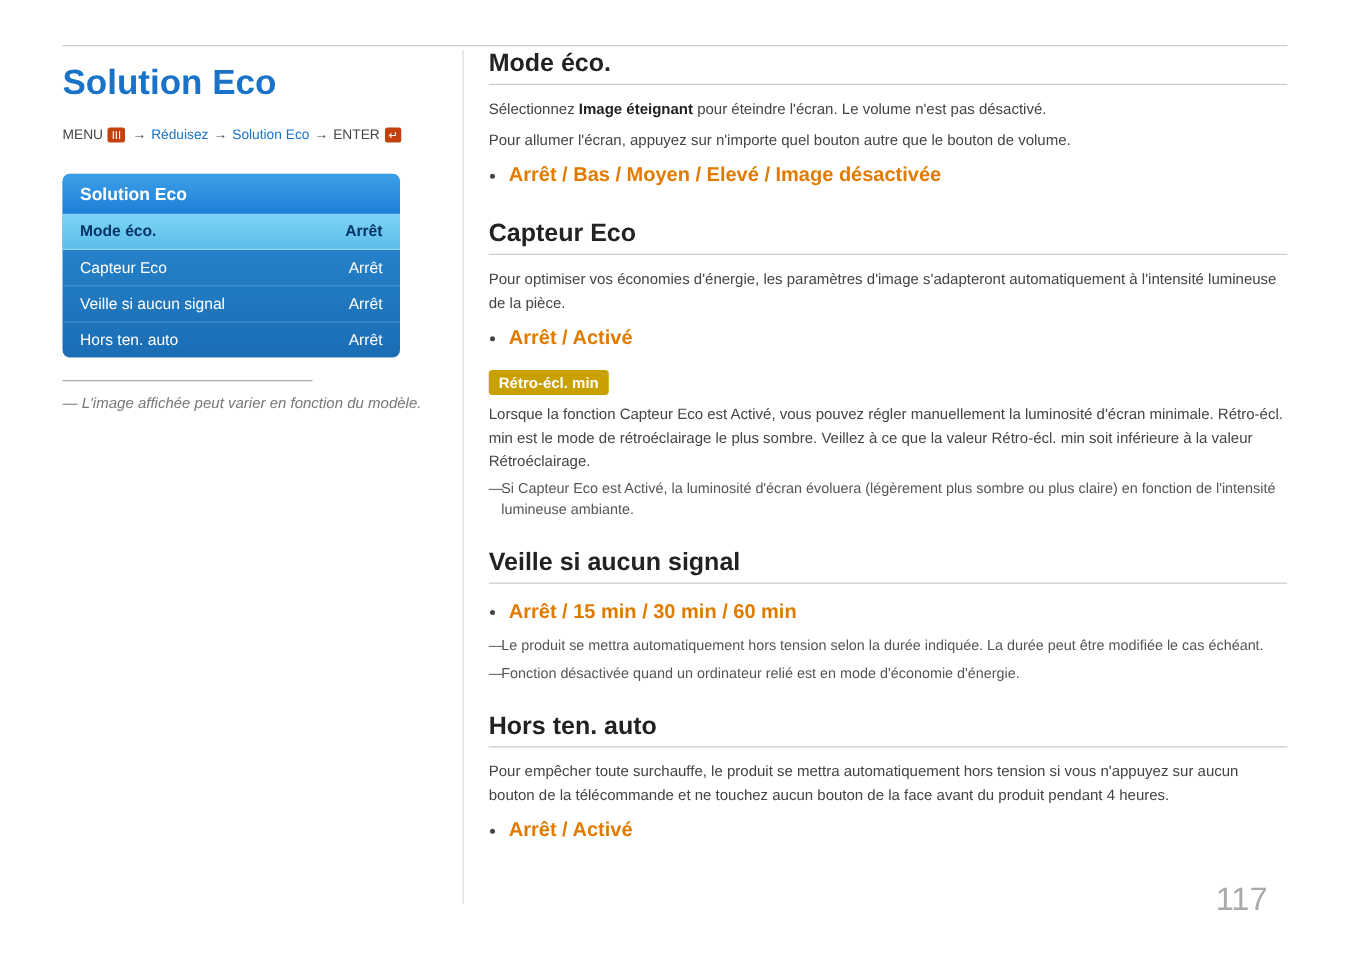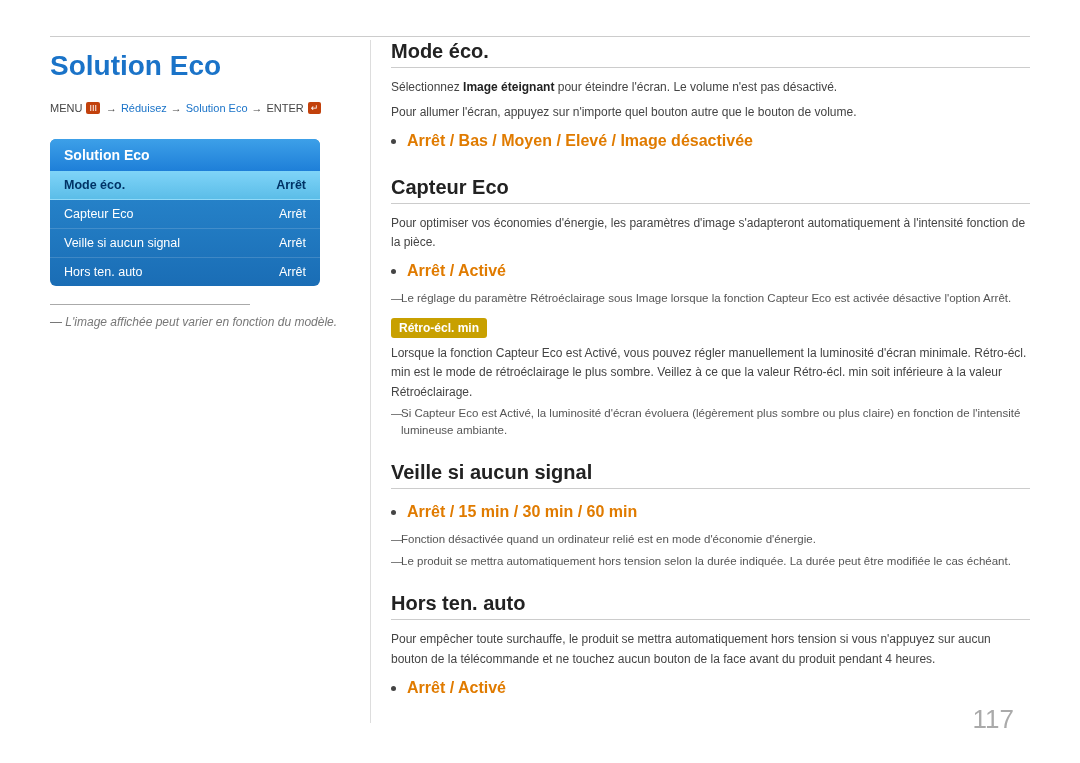--- a/index.html
+++ b/index.html
@@ -275,40 +275,39 @@
       <h2 class="section-title">Mode éco.</h2>
       <p class="section-text">Sélectionnez <span class="bold-black">Image éteignant</span> pour éteindre l'écran. Le volume n'est pas désactivé.</p>
       <p class="section-text">Pour allumer l'écran, appuyez sur n'importe quel bouton autre que le bouton de volume.</p>
       <ul class="bullet-list">
         <li><span class="opt-orange">Arrêt / Bas / Moyen / Elevé / Image désactivée</span></li>
       </ul>
     </div>
 
     <div class="section">
       <h2 class="section-title">Capteur Eco</h2>
-      <p class="section-text">Pour optimiser vos économies d'énergie, les paramètres d'image s'adapteront automatiquement à l'intensité fonction de la pièce.</p>
+      <p class="section-text">Pour optimiser vos économies d'énergie, les paramètres d'image s'adapteront automatiquement à l'intensité lumineuse de la pièce.</p>
       <ul class="bullet-list">
         <li><span class="opt-orange">Arrêt / Activé</span></li>
       </ul>
-      <p class="note-line">Le réglage du paramètre <span class="bold-black">Rétroéclairage</span> sous <span class="bold-black">Image</span> lorsque la fonction <span class="bold-black">Capteur Eco</span> est activée désactive l'option <span class="bold-black">Arrêt</span>.</p>
 
       <div>
         <span class="retro-badge">Rétro-écl. min</span>
       </div>
       <p class="retro-desc">Lorsque la fonction <span class="bold-black">Capteur Eco</span> est <span class="bold-blue">Activé</span>, vous pouvez régler manuellement la luminosité d'écran minimale. <span class="bold-black">Rétro-écl. min</span> est le mode de rétroéclairage le plus sombre. Veillez à ce que la valeur <span class="bold-black">Rétro-écl. min</span> soit inférieure à la valeur <span class="bold-blue">Rétroéclairage</span>.</p>
       <p class="note-line">Si <span class="bold-black">Capteur Eco</span> est <span class="bold-blue">Activé</span>, la luminosité d'écran évoluera (légèrement plus sombre ou plus claire) en fonction de l'intensité lumineuse ambiante.</p>
     </div>
 
     <div class="section">
       <h2 class="section-title">Veille si aucun signal</h2>
       <ul class="bullet-list">
         <li><span class="opt-orange">Arrêt / 15 min / 30 min / 60 min</span></li>
       </ul>
+      <p class="note-line">Le produit se mettra automatiquement hors tension selon la durée indiquée. La durée peut être modifiée le cas échéant.</p>
       <p class="note-line">Fonction désactivée quand un ordinateur relié est en mode d'économie d'énergie.</p>
-      <p class="note-line">Le produit se mettra automatiquement hors tension selon la durée indiquée. La durée peut être modifiée le cas échéant.</p>
     </div>
 
     <div class="section">
       <h2 class="section-title">Hors ten. auto</h2>
       <p class="section-text">Pour empêcher toute surchauffe, le produit se mettra automatiquement hors tension si vous n'appuyez sur aucun bouton de la télécommande et ne touchez aucun bouton de la face avant du produit pendant 4 heures.</p>
       <ul class="bullet-list">
         <li><span class="opt-orange">Arrêt / Activé</span></li>
       </ul>
     </div>
 

